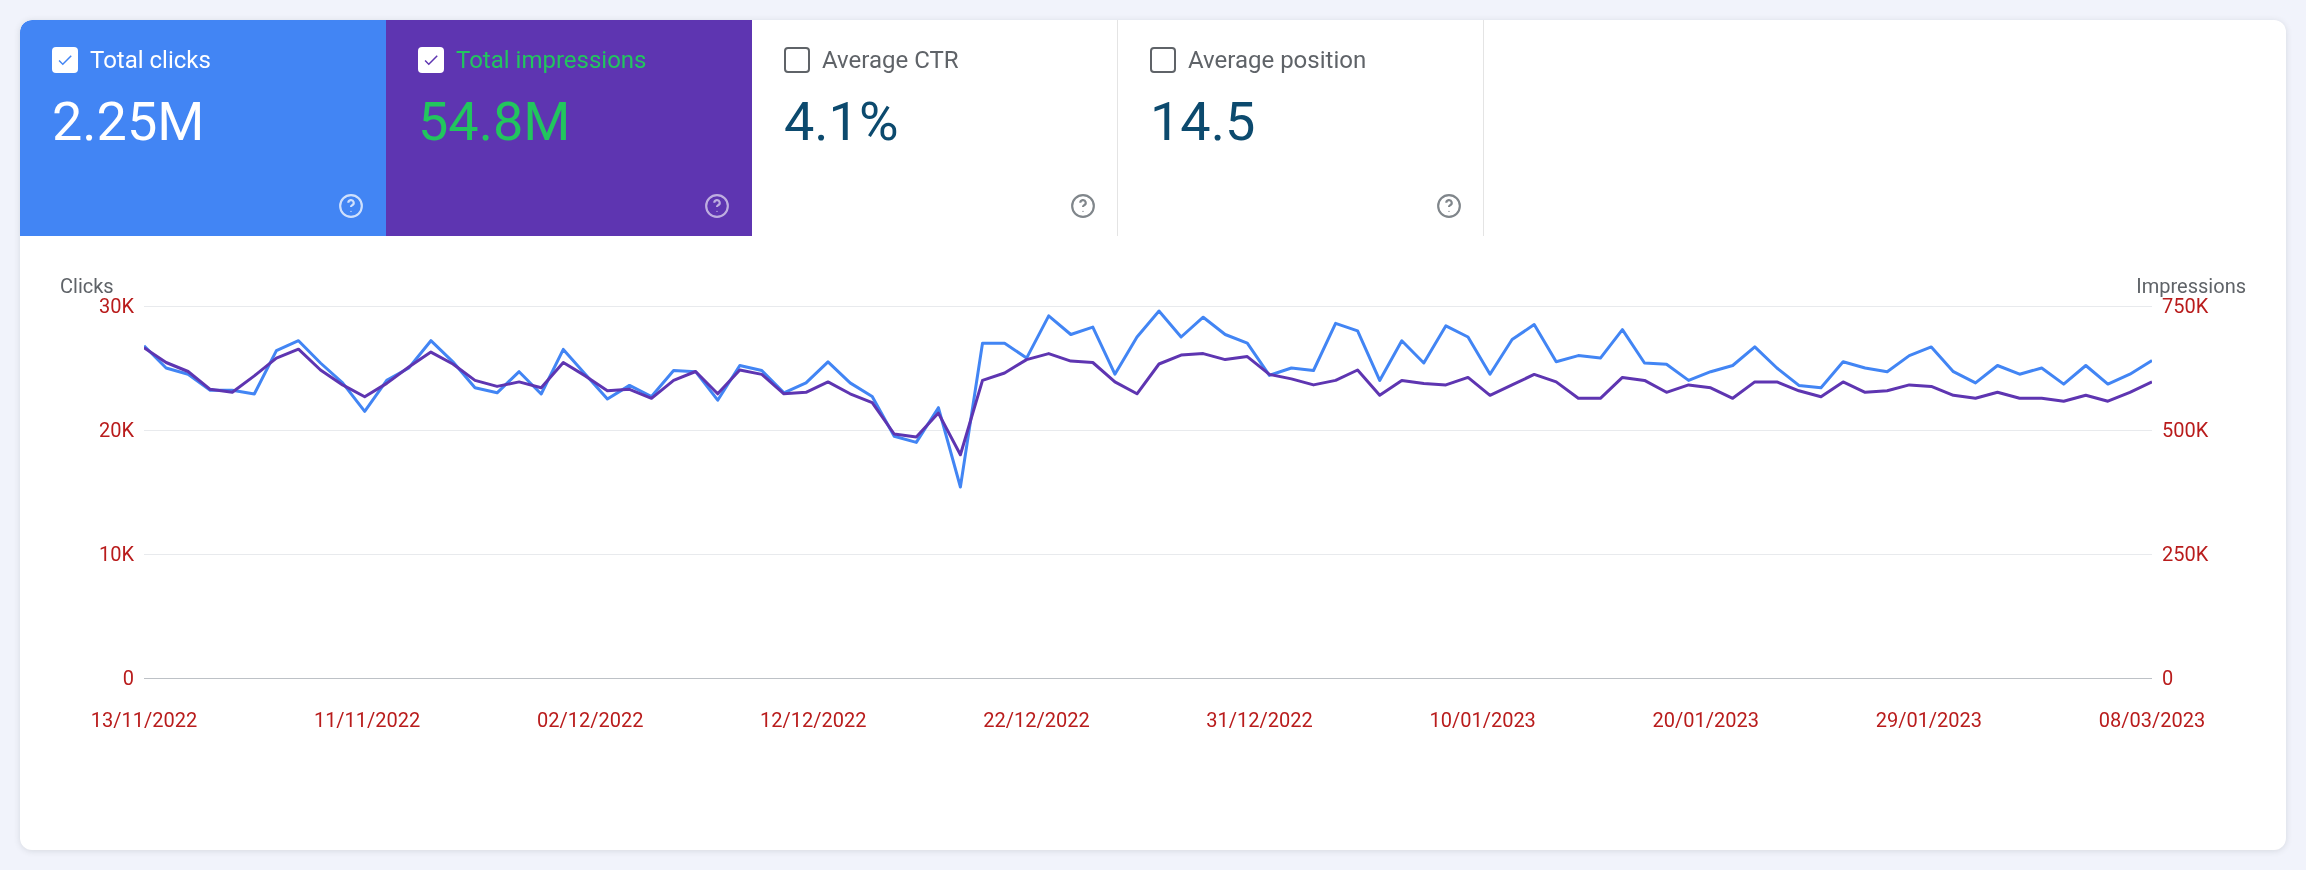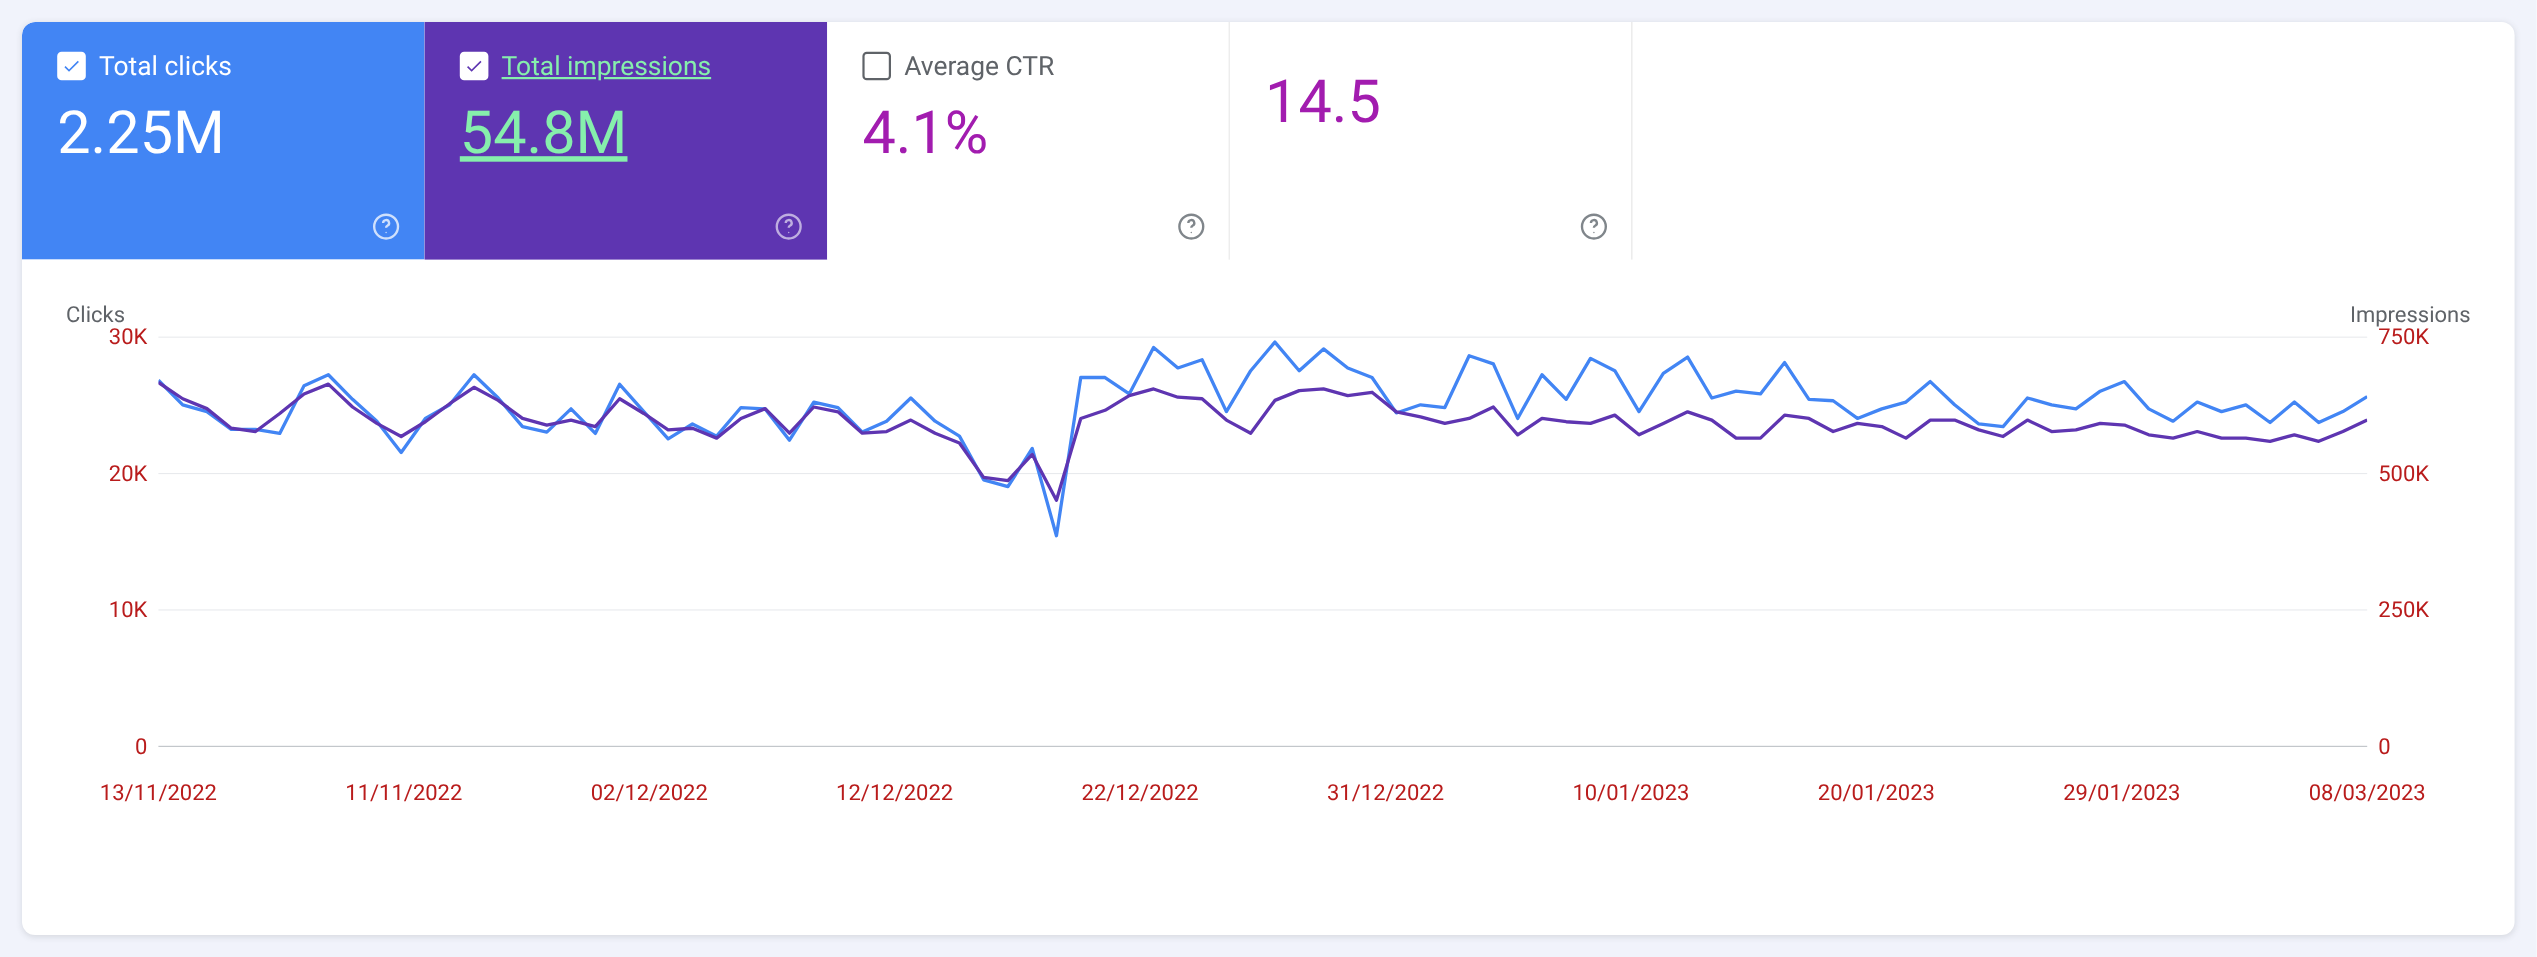--- a/index.html
+++ b/index.html
@@ -46,24 +46,24 @@
     letter-spacing: 0px;
   }
   .metric .help {
     position: absolute;
     right: 20px;
     bottom: 16px;
     width: 28px; height: 28px;
     display:flex;align-items:center;justify-content:center;
   }
   .m-clicks { background:#4285f4; color:#fff; border-top-left-radius:12px; }
-  .m-impr   { background:#5e35b1; color:#86efac;text-decoration:underline; }
+  .m-impr   { background:#5e35b1; color:#22c55e; }
   .m-ctr    { background:#fff; color:#80868b; }
   .m-pos    { background:#fff; color:#80868b; }
-  .m-ctr .value, .m-pos .value { color:#a21caf; }
+  .m-ctr .value, .m-pos .value { color:#0c4a6e; }
   .m-ctr .label, .m-pos .label { color:#5f6368; }
 
   .cb {
     width:26px; height:26px; border-radius:4px;
     display:inline-flex;align-items:center;justify-content:center;
   }
   .cb.on  { background:#fff; }
   .cb.off { border:2.5px solid #5f6368; }
 
   .plot-area {
@@ -149,20 +149,24 @@
       <span class="help">
         <svg width="26" height="26" viewBox="0 0 24 24" fill="none" stroke="#80868b" stroke-width="2">
             <circle cx="12" cy="12" r="10"></circle>
             <path d="M9.5 9a2.5 2.5 0 1 1 3.5 2.3c-.8.4-1 .9-1 1.7"></path>
             <circle cx="12" cy="17" r="0.6" fill="#80868b" stroke="none"></circle>
           </svg>
       </span>
     </div>
 
     <div class="metric m-pos sep">
+      <div class="row">
+        <span class="cb off"></span>
+        <span class="label">Average position</span>
+      </div>
       <div class="value">14.5</div>
       <span class="help">
         <svg width="26" height="26" viewBox="0 0 24 24" fill="none" stroke="#80868b" stroke-width="2">
             <circle cx="12" cy="12" r="10"></circle>
             <path d="M9.5 9a2.5 2.5 0 1 1 3.5 2.3c-.8.4-1 .9-1 1.7"></path>
             <circle cx="12" cy="17" r="0.6" fill="#80868b" stroke="none"></circle>
           </svg>
       </span>
     </div>
   </div>

